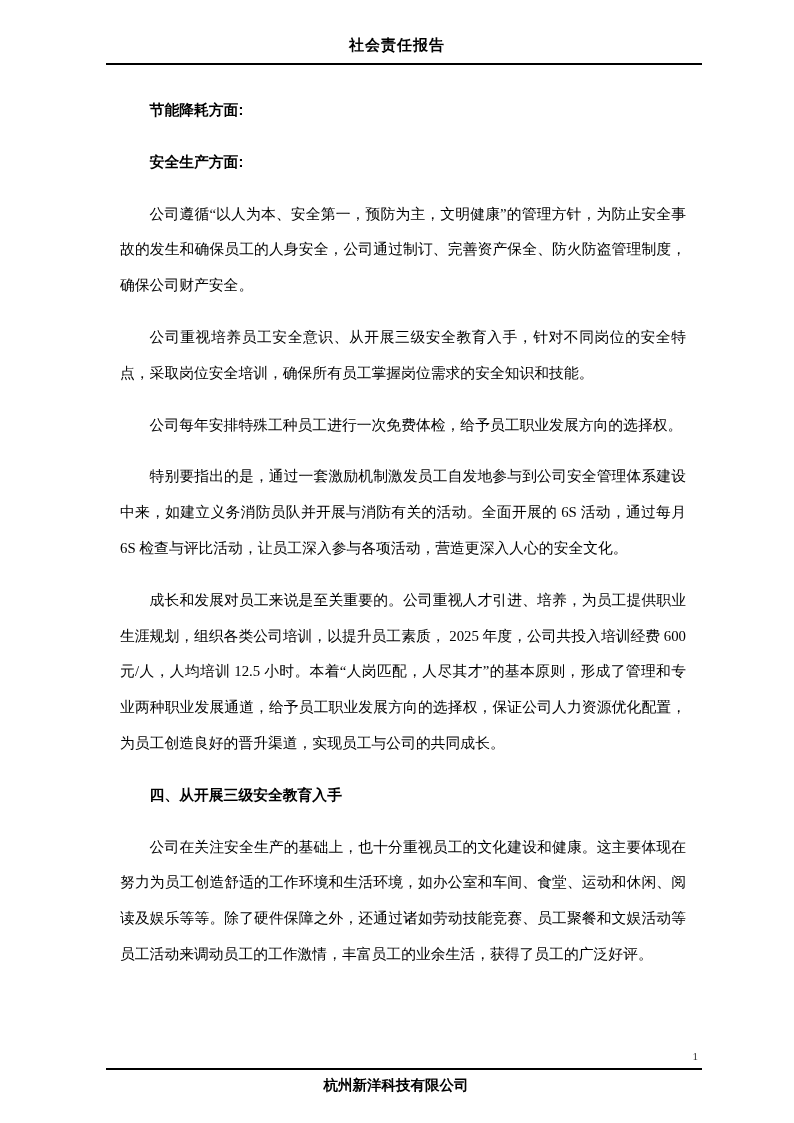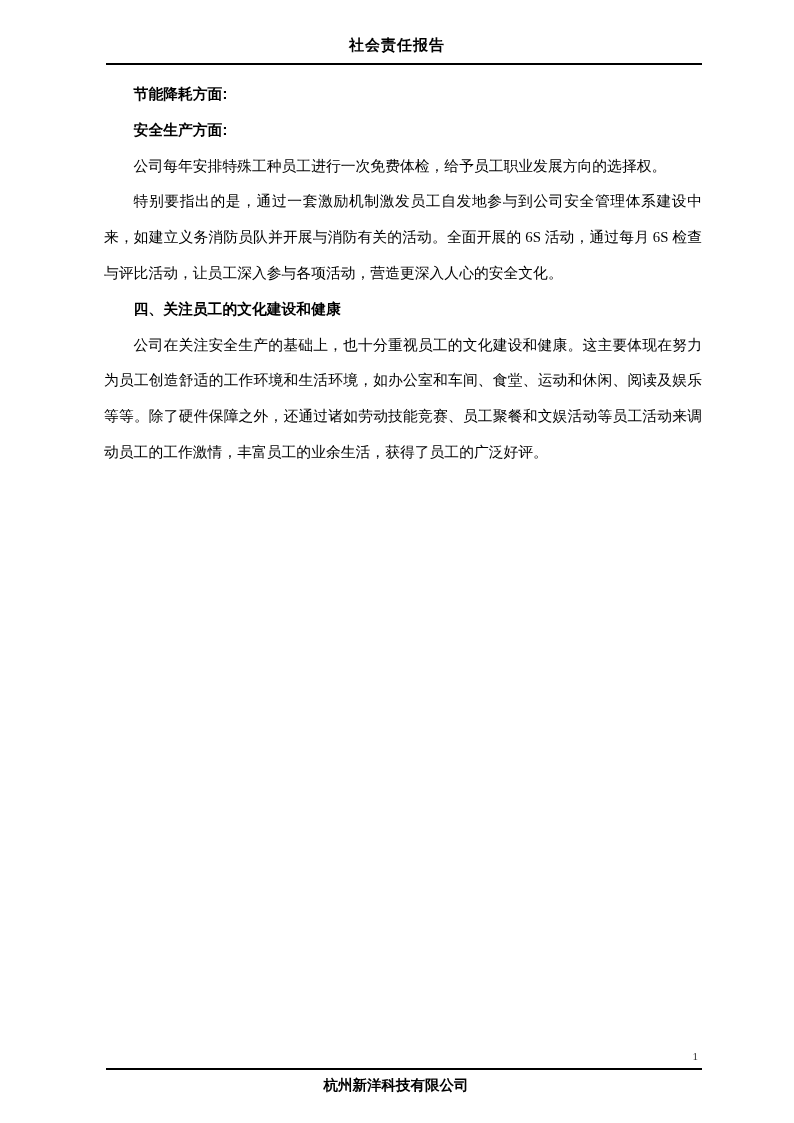--- a/index.html
+++ b/index.html
@@ -42,21 +42,21 @@
   .doc-body {
     position: absolute;
     top: 77px;
     left: 104px;
     width: 598px;
     font-size: 14.8px;
     line-height: 35.8px;
     text-align: justify;
   }
   .block {
-    margin: 0;
+    margin: 16px;
     text-indent: 2em;
   }
   .block.heading {
     font-family: "Liberation Sans", "DejaVu Sans", sans-serif;
     font-weight: bold;
     text-align: left;
   }
   .page-number {
     position: absolute;
     top: 1049px;
@@ -91,23 +91,26 @@
 
 <div class="page">
 
   <div class="doc-header-title">社会责任报告</div>
 
   <div class="header-rule"></div>
 
   <main class="doc-body">
     <p class="block heading">节能降耗方面:</p>
     <p class="block heading">安全生产方面:</p>
+    <p class="block para">公司遵循“以人为本、安全第一，预防为主，文明健康”的管理方针，为防止安全事故的发生和确保员工的人身安全，公司通过制订、完善资产保全、防火防盗管理制度，确保公司财产安全。</p>
+    <p class="block para">公司重视培养员工安全意识、从开展三级安全教育入手，针对不同岗位的安全特点，采取岗位安全培训，确保所有员工掌握岗位需求的安全知识和技能。</p>
     <p class="block para">公司每年安排特殊工种员工进行一次免费体检，给予员工职业发展方向的选择权。</p>
     <p class="block para">特别要指出的是，通过一套激励机制激发员工自发地参与到公司安全管理体系建设中来，如建立义务消防员队并开展与消防有关的活动。全面开展的 6S 活动，通过每月 6S 检查与评比活动，让员工深入参与各项活动，营造更深入人心的安全文化。</p>
-    <p class="block heading">四、关注员工的文化建设和健康</p>
+    <p class="block para">成长和发展对员工来说是至关重要的。公司重视人才引进、培养，为员工提供职业生涯规划，组织各类公司培训，以提升员工素质， 2025 年度，公司共投入培训经费 600 元/人，人均培训 12.5 小时。本着“人岗匹配，人尽其才”的基本原则，形成了管理和专业两种职业发展通道，给予员工职业发展方向的选择权，保证公司人力资源优化配置，为员工创造良好的晋升渠道，实现员工与公司的共同成长。</p>
+    <p class="block heading">四、从开展三级安全教育入手</p>
     <p class="block para">公司在关注安全生产的基础上，也十分重视员工的文化建设和健康。这主要体现在努力为员工创造舒适的工作环境和生活环境，如办公室和车间、食堂、运动和休闲、阅读及娱乐等等。除了硬件保障之外，还通过诸如劳动技能竞赛、员工聚餐和文娱活动等员工活动来调动员工的工作激情，丰富员工的业余生活，获得了员工的广泛好评。</p>
   </main>
 
   <div class="page-number">1</div>
 
   <div class="footer-rule"></div>
 
   <div class="footer-company">杭州新洋科技有限公司</div>
 
 </div>

